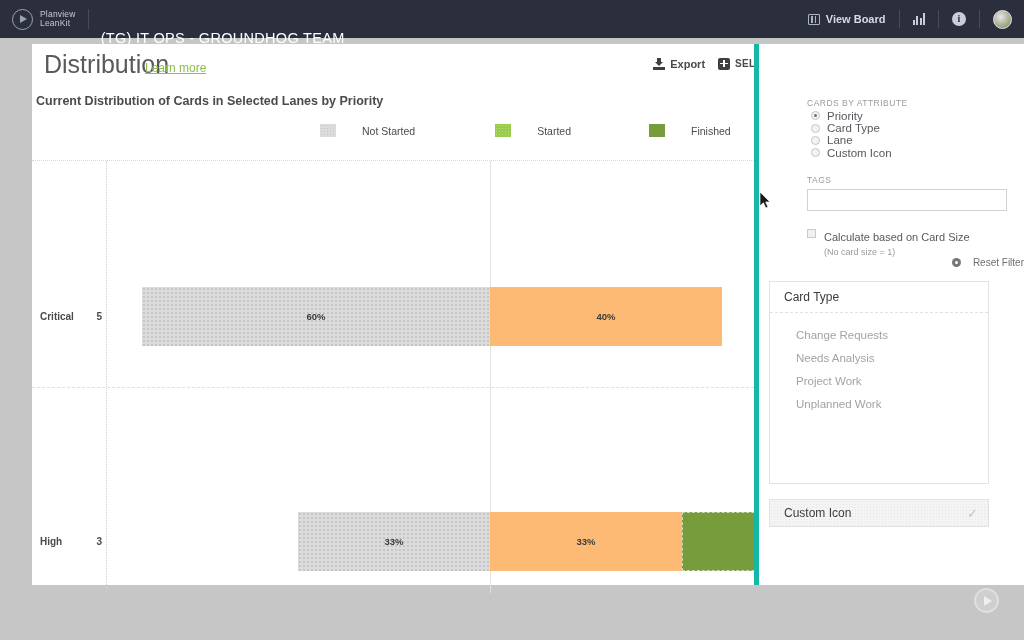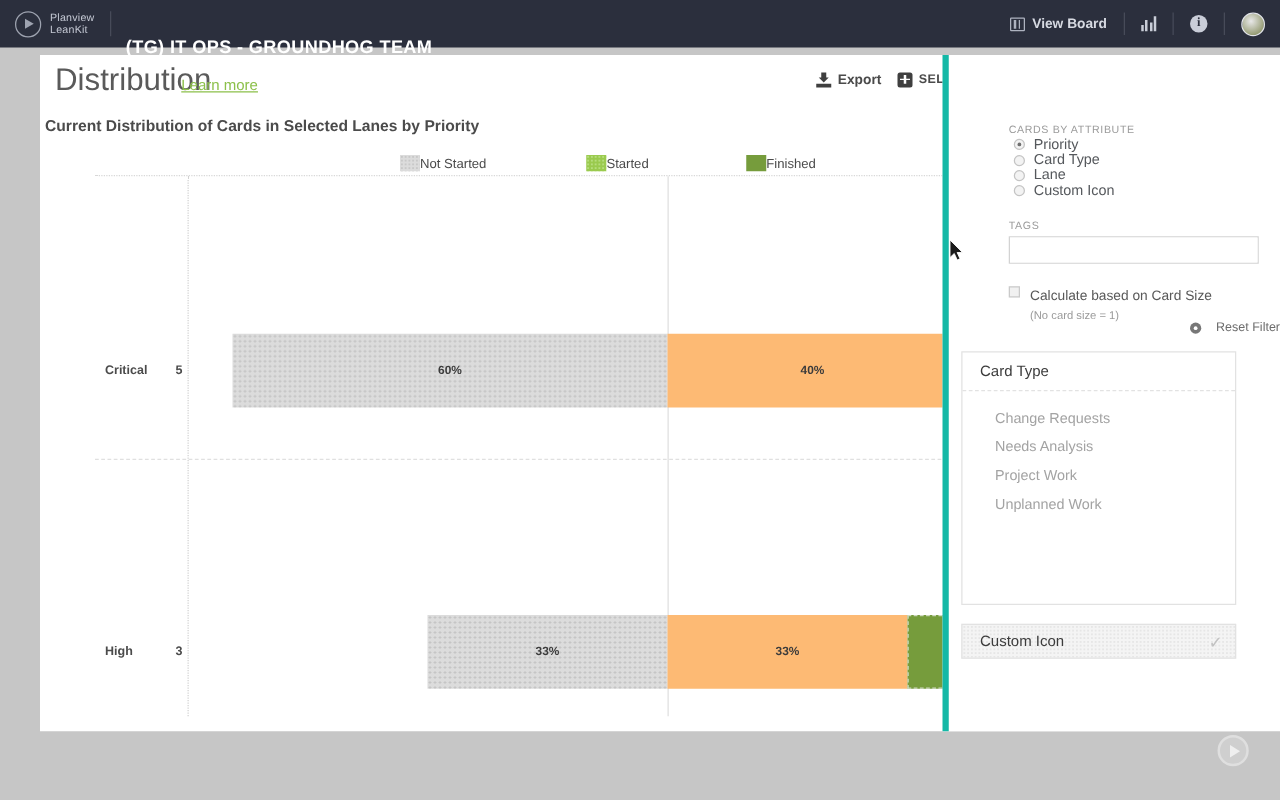--- a/index.html
+++ b/index.html
@@ -26,21 +26,21 @@
   .brand-mark .tri {
     width: 0; height: 0;
     border-left: 7px solid #9ea3b0;
     border-top: 4.5px solid transparent;
     border-bottom: 4.5px solid transparent;
     margin-left: 2px;
   }
   .brand-text { line-height: 1.05; color: #c5c9d4; font-size: 8.5px; letter-spacing: .2px; }
   .brand-sep { width: 1px; height: 20px; background: #474b59; margin: 0 12px; }
   .board-title {
-    color: #ffffff; font-size: 14.5px; font-weight: bold; letter-spacing: .3px; margin-top: 37px;
+    color: #ffffff; font-size: 14.5px; font-weight: normal; letter-spacing: .3px; margin-top: 37px;
   }
   .appbar-right {
     margin-left: auto; display: flex; align-items: center; padding-right: 12px;
   }
   .view-board {
     display: flex; align-items: center; gap: 6px;
     color: #d7dae2; font-size: 11px; font-weight: bold;
   }
   .icon-board {
     width: 12px; height: 11px; border: 1.3px solid #aeb3c0; border-radius: 1px;
@@ -119,41 +119,40 @@
   .subtitle {
     position: absolute; left: 4px; top: 50px;
     font-size: 12.5px; color: #4b4b4b; font-weight: bold;
   }
 
   
   .legend {
     position: absolute; left: 0; top: 80px; width: 720px;
     display: flex; align-items: center;
   }
-  .legend-item { display: flex; align-items: center; }
+  .legend-item { display: flex; align-items: center; gap: 26px; }
   .lg-sw { width: 16px; height: 13px; }
   .lg-sw.notstarted {
     background: #dcdcdc;
     background-image: radial-gradient(#c8c8c8 .7px, transparent .8px);
     background-size: 3px 3px;
   }
   .lg-sw.started {
     background: #9aca4e;
     background-image: radial-gradient(#b6dd7c .7px, transparent .8px);
     background-size: 3px 3px;
   }
   .lg-sw.finished { background: #769c3c; }
   .lg-text { font-size: 10.5px; color: #4b4b4b; }
 
   
   .chart {
-    position: absolute; left: 0; top: 96px;
+    position: absolute; left: 0; top: 116px;
     width: 722px; height: 433px;
     border-top: 1px dotted #d8d8d8;
-    margin-left: 44px;
   }
   .vline {
     position: absolute; top: 0; bottom: 0; width: 0;
     border-left: 1px dotted #d2d2d2;
   }
   .vline.axis { left: 74px; }
   .vline.mid  { left: 458px; border-left: 1px solid #e0e0e0; }
   .rowsep {
     position: absolute; left: 0; right: 0; height: 0;
     border-top: 1px dashed #e0e0e0;

